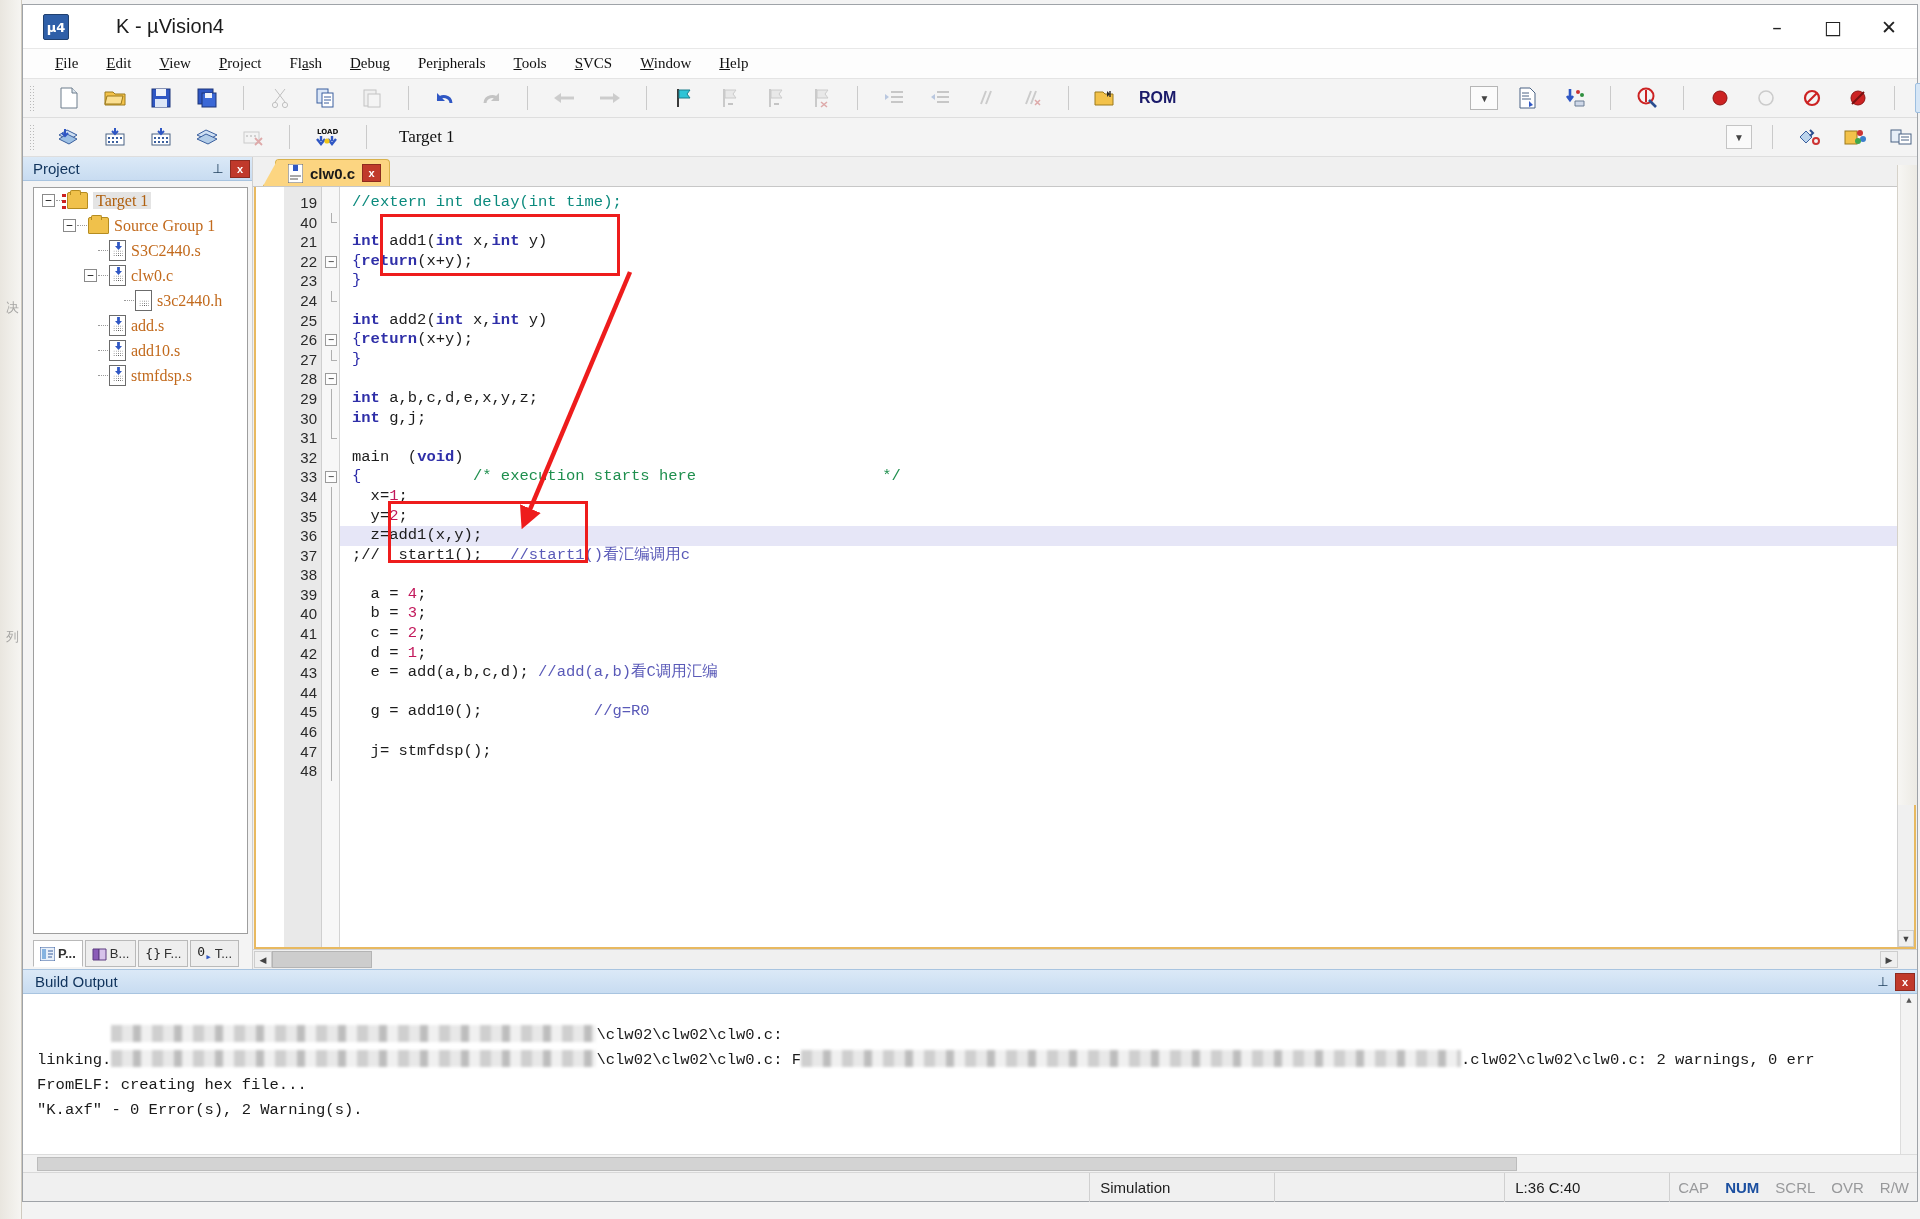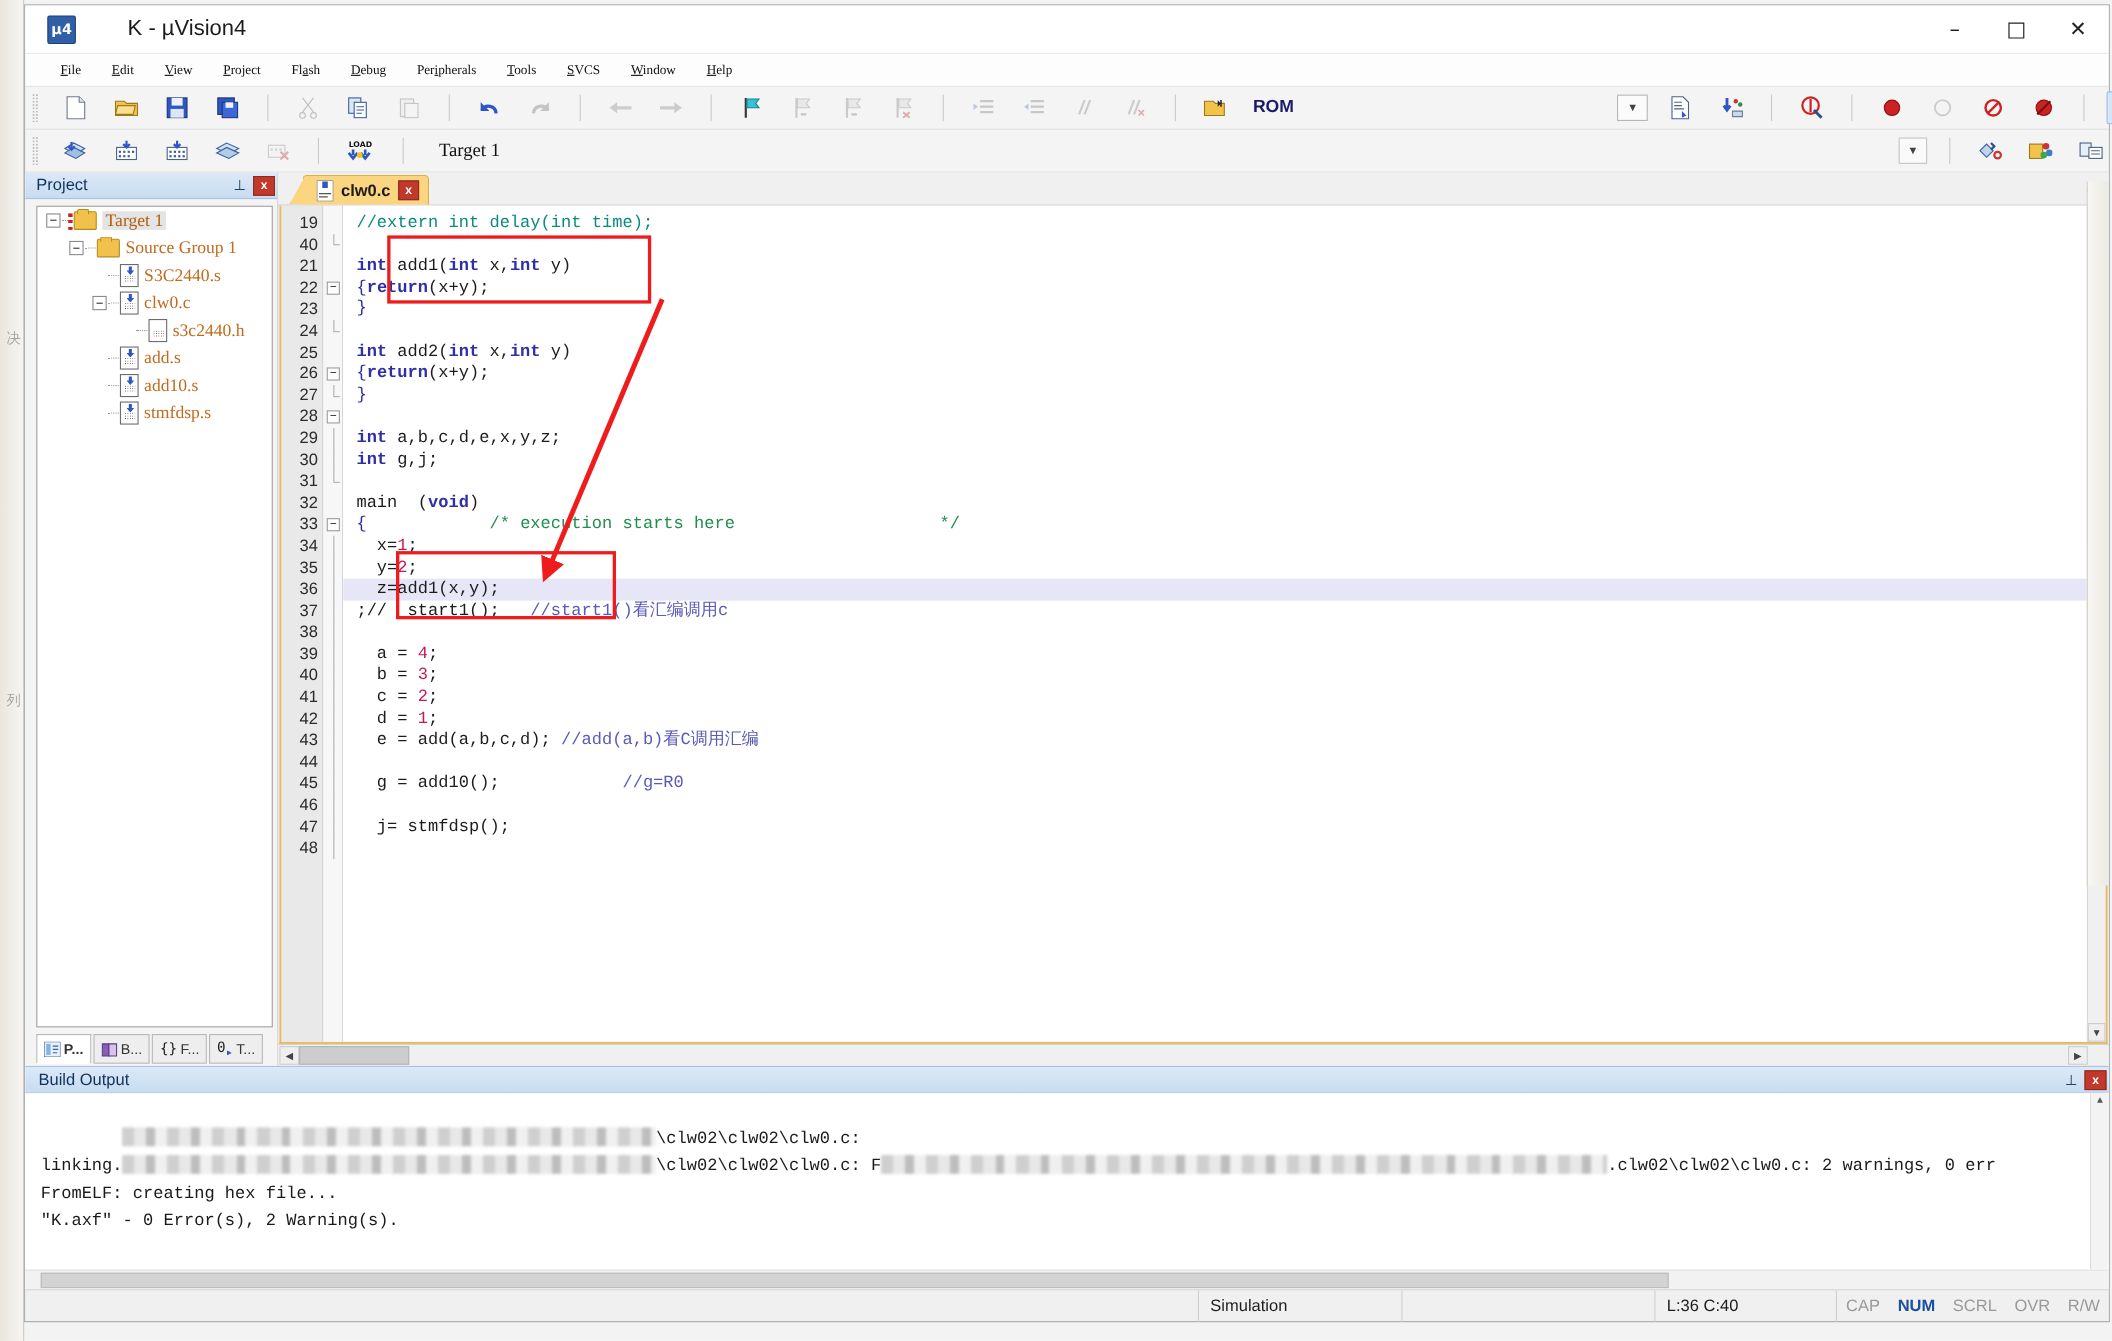--- a/index.html
+++ b/index.html
@@ -59,21 +59,21 @@
     width:56px; height:44px; display:flex; align-items:center; justify-content:center;
     color:#222; font-size:19px; font-family:"DejaVu Sans", sans-serif;
   }
 
   
   #menubar {
     height:30px; background:#fdfdfd; display:flex; align-items:center;
     padding-left:18px; border-bottom:1px solid #e4e4e4;
   }
   .menu-item {
-    font-size:12px; color:#101010; padding:3px 14px; cursor:default;
+    font-size:15px; color:#101010; padding:3px 14px; cursor:default;
     font-family:"Liberation Serif", serif;
   }
   .menu-item u { text-decoration:underline; }
 
   
   .toolbar {
     height:39px; background:#f4f4f4; display:flex; align-items:center;
     border-bottom:1px solid #dedede; padding-left:6px; gap:14px;
   }
   .tb-grip {
@@ -200,21 +200,21 @@
   }
   #tabbar-dropdown {
     position:absolute; right:10px; bottom:4px; font-size:12px; color:#222;
   }
 
   #editor-frame {
     flex:1; display:flex; min-height:0;
     border:2px solid #e8b960; border-top:none; background:#fff;
     margin:0 1px 0 1px; position:relative;
   }
-  #gutter-wrap { display:flex; flex:none; }
+  #gutter-wrap { display:flex; flex:none;padding-left:28px; }
   #linenum-col {
     width:38px; background:#e9e9e9; border-right:1px solid #cfcfcf;
     padding-top:6px; text-align:right; flex:none;
   }
   #fold-col {
     width:18px; background:#f7f7f7; border-right:1px solid #d3d3d3;
     padding-top:6px; flex:none; position:relative;
   }
   .lnum {
     height:19.6px; line-height:19.6px; font-size:15px; color:#2a2a2a;

